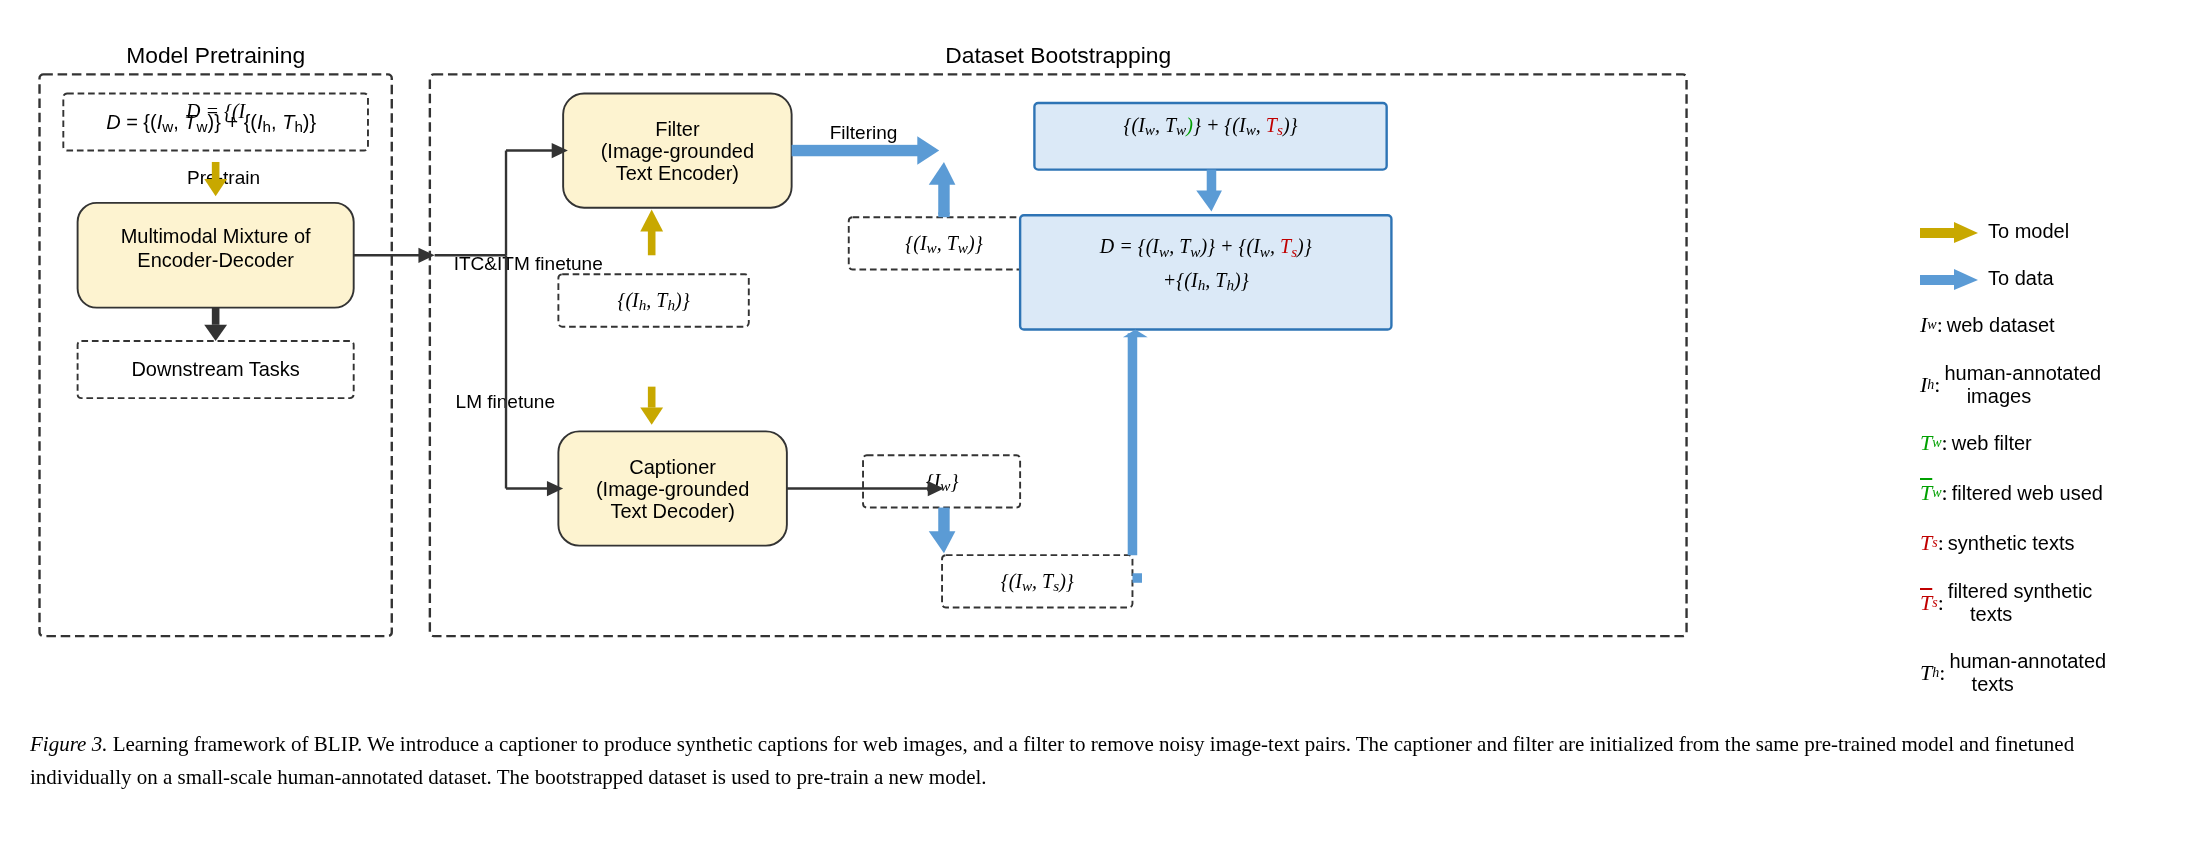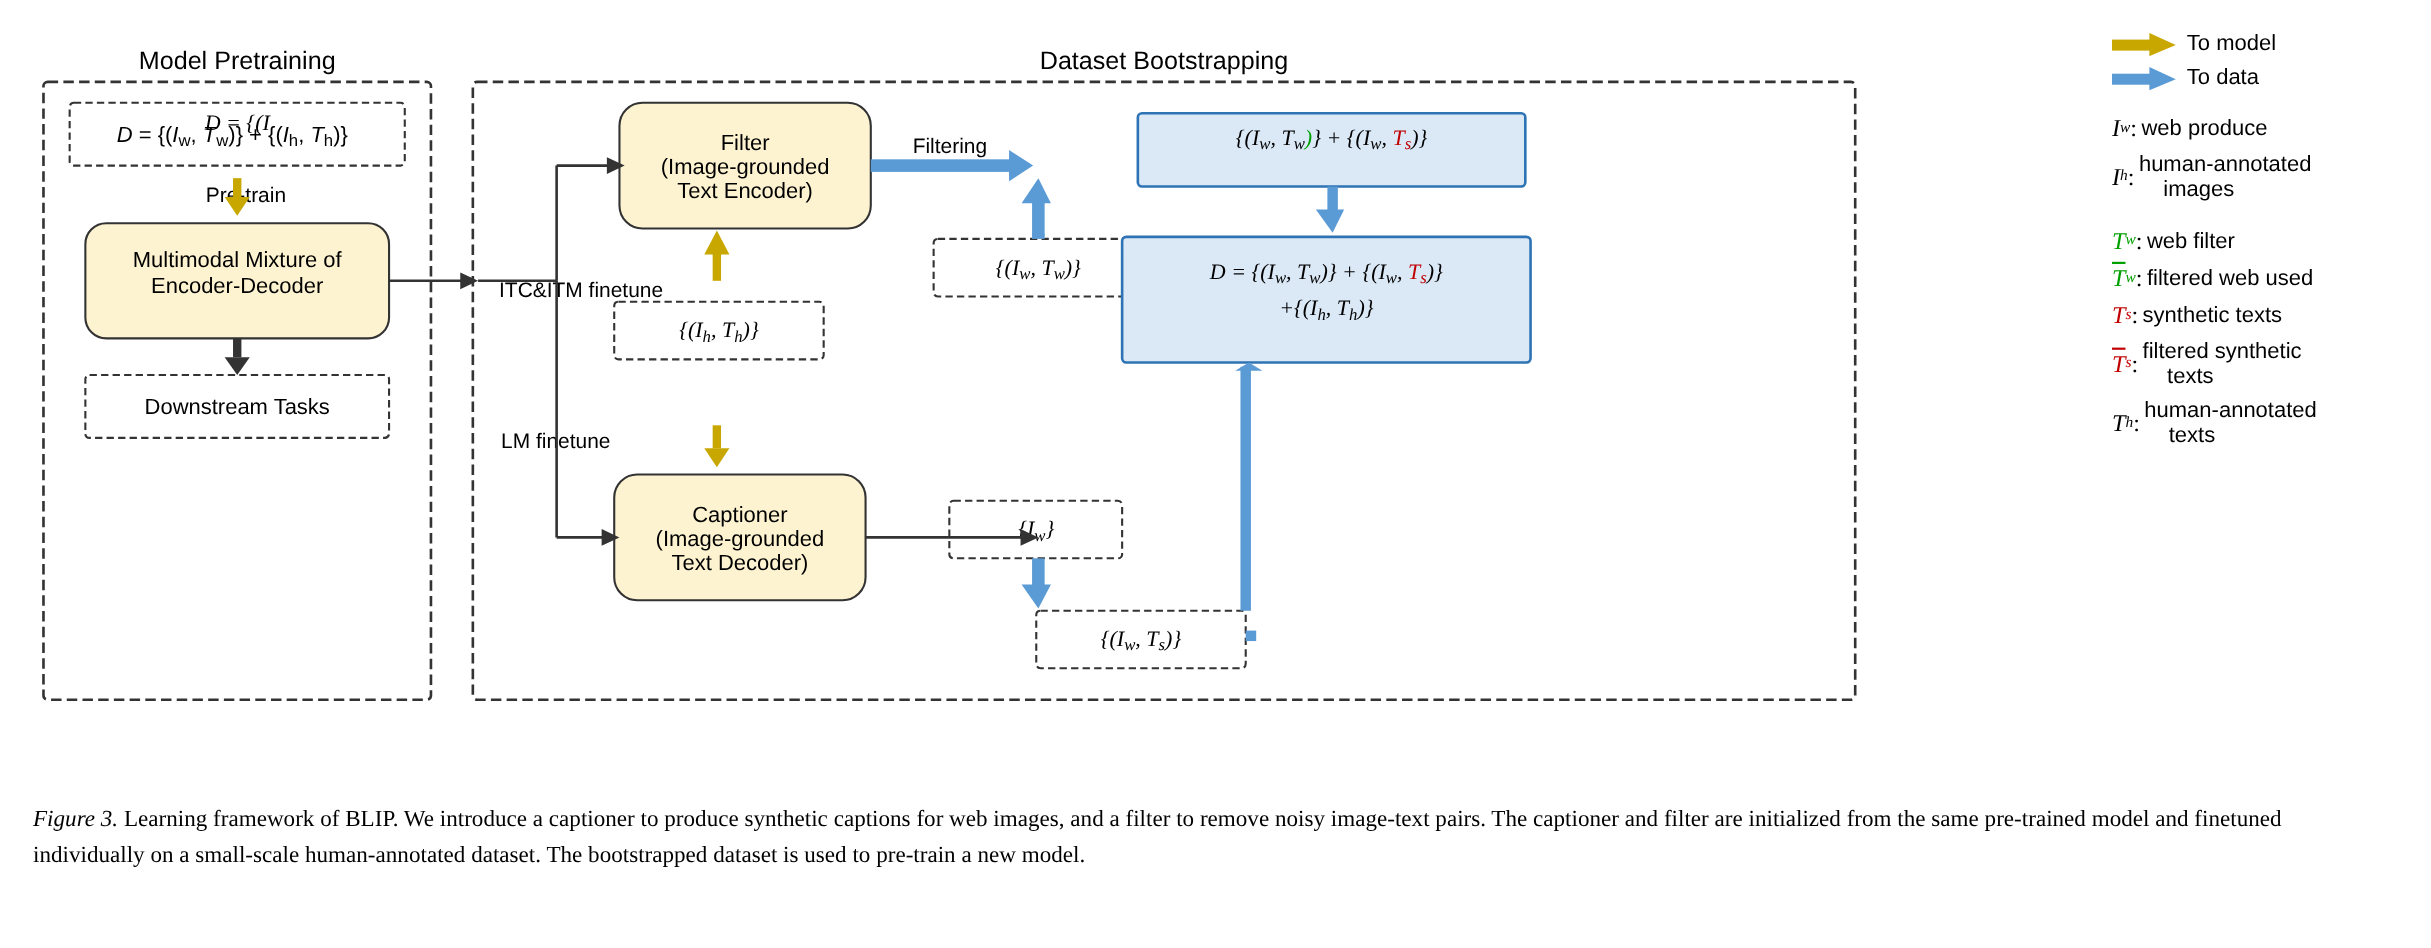--- a/index.html
+++ b/index.html
@@ -19,20 +19,21 @@
     }
 
     
     .legend-area {
       margin-left: 24px;
       display: flex;
       flex-direction: column;
       gap: 0;
       min-width: 260px;
       padding-top: 8px;
+      justify-content: flex-end;
     }
     .legend-row {
       display: flex;
       align-items: center;
       margin-bottom: 4px;
       font-size: 22px;
       font-family: Arial, sans-serif;
     }
     .legend-arrow-box {
       display: flex;
@@ -47,21 +48,21 @@
       font-family: 'Times New Roman', Times, serif;
       line-height: 1.55;
       max-width: 2100px;
     }
     .caption-text em {
       font-style: italic;
     }
 
     
     .mt4 { margin-top: 4px; }
-    .mt8 { margin-top: 4px; }
+    .mt8 { margin-top: 20px; }
 
     .label-text {
       font-family: Arial, sans-serif;
       font-size: 21px;
     }
   </style>
 </head>
 <body>
 
 <div class="diagram-area">
@@ -221,21 +222,21 @@
       </div>
       <span class="label-text">To data</span>
     </div>
 
     <div style="height:18px"></div>
 
     <div class="legend-row" style="font-size:22px;font-family:'Times New Roman',serif;">
       <em>I</em>
         <sub style="font-style:italic;font-size:14px;">w</sub>
         <span style="margin-right:4px">:</span>
-      <span class="label-text">web produce</span>
+      <span class="label-text">web dataset</span>
     </div>
 
     <div class="legend-row mt8" style="font-size:22px;font-family:'Times New Roman',serif;">
       <em>I</em>
         <sub style="font-style:italic;font-size:14px;">h</sub>
         <span style="margin-right:4px">:</span>
       <span class="label-text">human-annotated<br>&nbsp;&nbsp;&nbsp;&nbsp;images</span>
     </div>
 
     <div style="height:14px"></div>

